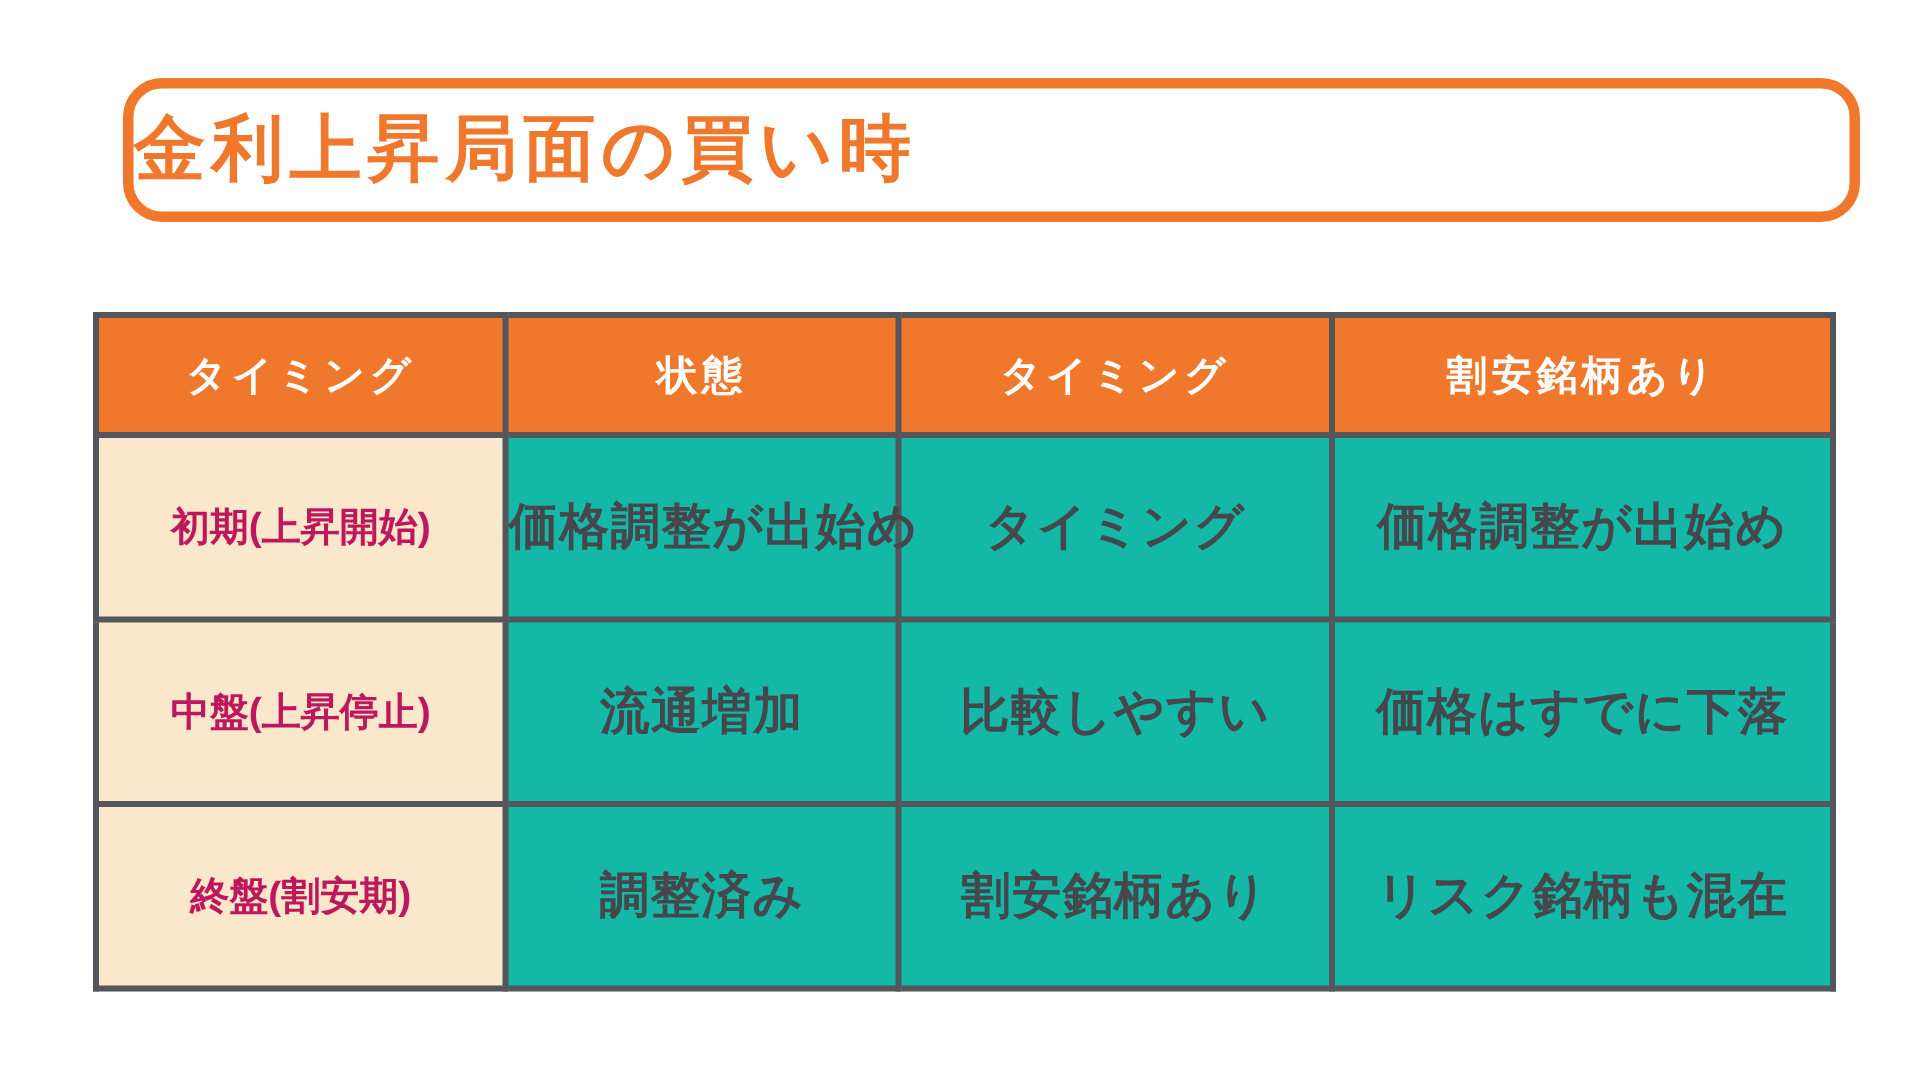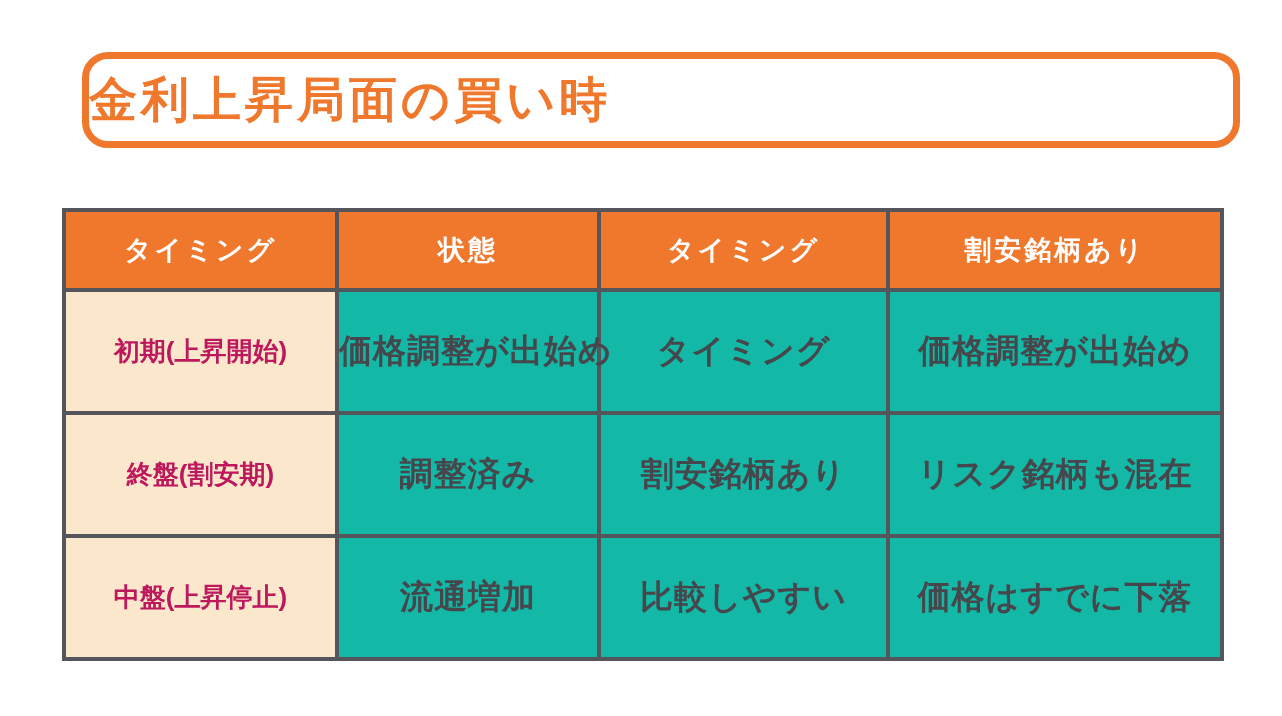--- a/index.html
+++ b/index.html
@@ -117,27 +117,27 @@
       </tr>
     </thead>
     <tbody>
       <tr>
         <th class="row-label">初期(上昇開始)</th>
         <td>価格調整が出始め</td>
         <td>タイミング</td>
         <td>価格調整が出始め</td>
       </tr>
       <tr>
+        <th class="row-label">中盤(上昇停止)</th>
+        <td>流通増加</td>
+        <td>比較しやすい</td>
+        <td>価格はすでに下落</td>
+      </tr>
+      <tr>
         <th class="row-label">終盤(割安期)</th>
         <td>調整済み</td>
         <td>割安銘柄あり</td>
         <td>リスク銘柄も混在</td>
-      </tr>
-      <tr>
-        <th class="row-label">中盤(上昇停止)</th>
-        <td>流通増加</td>
-        <td>比較しやすい</td>
-        <td>価格はすでに下落</td>
       </tr>
     </tbody>
   </table>
 
 </div>
 
 </body></html>

